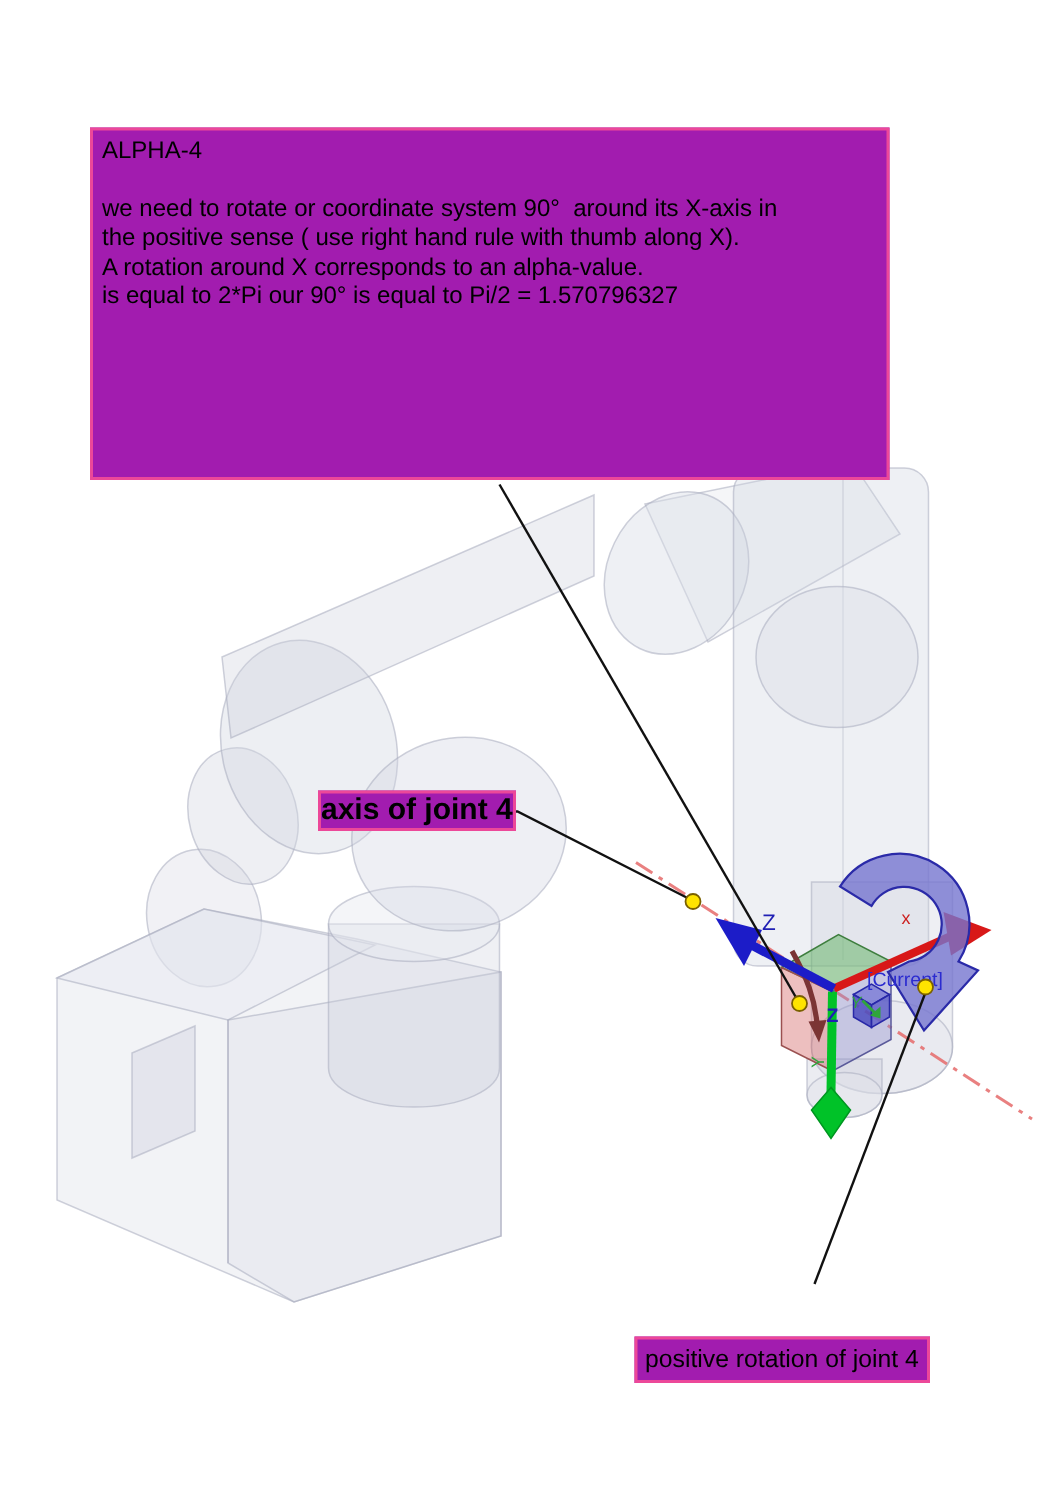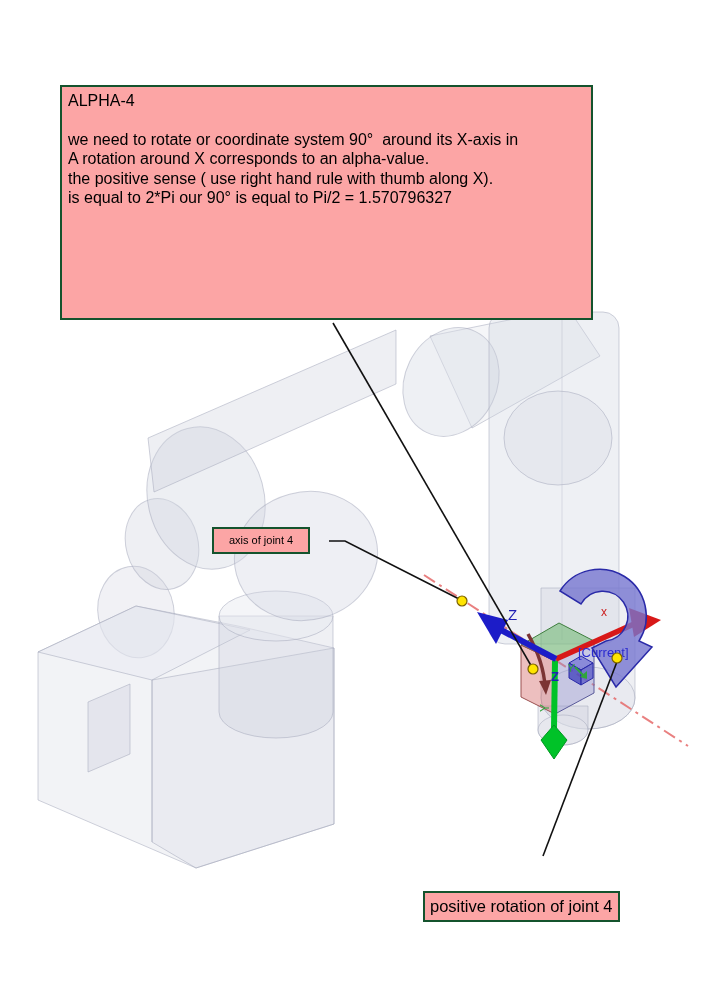--- a/index.html
+++ b/index.html
@@ -4,38 +4,38 @@
 <style>
   html,body{margin:0;padding:0;}
   body{
     width:707px;height:1000px;position:relative;overflow:hidden;
     background:#ffffff;
     font-family:"Liberation Sans", sans-serif;
   }
   #scene{position:absolute;left:0;top:0;width:707px;height:1000px;}
   .callout{
     position:absolute;
-    background:#fca5a5;
-    border:2px solid #14532d;
+    background:#a21caf;
+    border:2px solid #ec4899;
     color:#000;
     font-family:"Liberation Sans", sans-serif;
     box-sizing:border-box;
   }
   #note-box{
     left:60px;top:85px;width:533px;height:235px;
     font-size:16px;line-height:19.4px;
     padding:4px 4px 0 6px;
   }
   .note-line{white-space:pre;}
   .note-blank{height:19.4px;}
   #note-title{white-space:pre;}
   #axis-label-box{
     left:212px;top:527px;
-    font-size:11px;line-height:19px;
-    padding:2px 15px;white-space:pre;
+    font-size:20px;line-height:19px;
+    padding:2px 0;white-space:pre;font-weight:bold;
   }
   #rotation-label-box{
     left:423px;top:891px;
     font-size:16.5px;line-height:21px;
     padding:3px 5px;white-space:pre;
   }
   svg text{font-family:"Liberation Sans", sans-serif;}
 </style>
 </head>
 <body>
@@ -118,21 +118,21 @@
     <circle cx="462" cy="601" r="5"></circle>
     <circle cx="533" cy="669" r="5"></circle>
     <circle cx="617" cy="658" r="5"></circle>
   </g>
 </svg>
 
 <div id="note-box" class="callout">
   <div id="note-title">ALPHA-4</div>
   <div class="note-blank"></div>
   <div class="note-line">we need to rotate or coordinate system 90°  around its X-axis in</div>
+  <div class="note-line">the positive sense ( use right hand rule with thumb along X).</div>
   <div class="note-line">A rotation around X corresponds to an alpha-value.</div>
-  <div class="note-line">the positive sense ( use right hand rule with thumb along X).</div>
   <div class="note-line">is equal to 2*Pi our 90° is equal to Pi/2 = 1.570796327</div>
   <div class="note-blank"></div>
 </div>
 
 <div id="axis-label-box" class="callout">axis of joint 4</div>
 
 <div id="rotation-label-box" class="callout">positive rotation of joint 4</div>
 
 </body></html>

